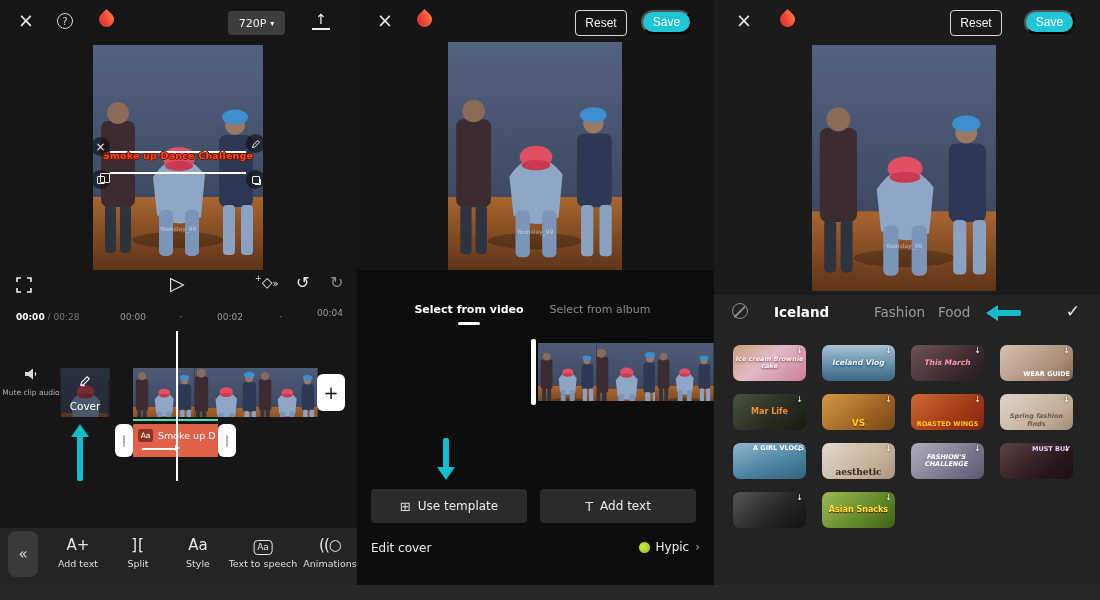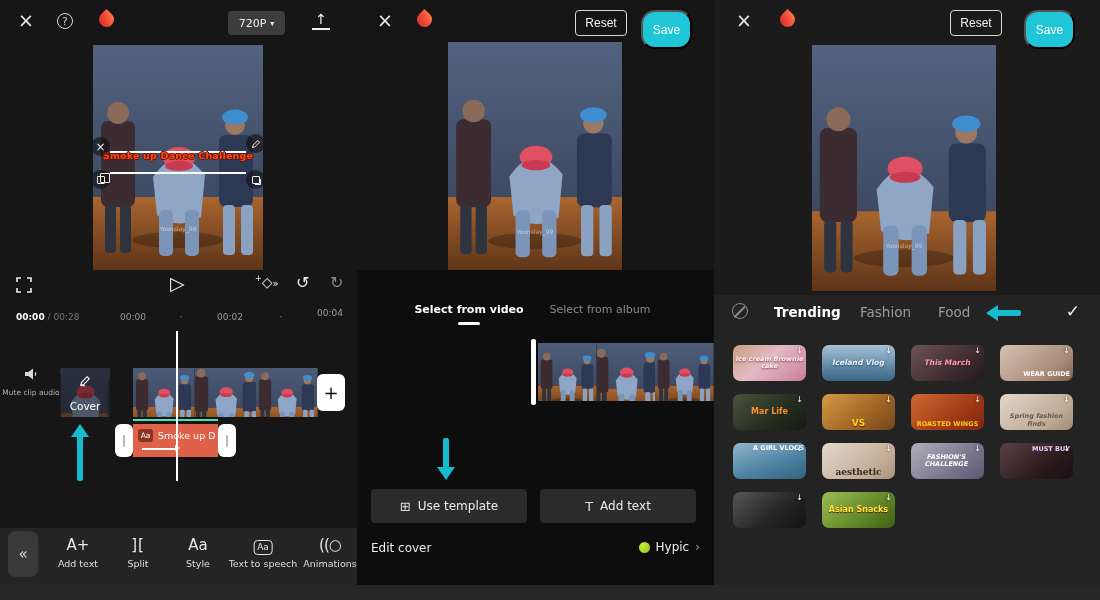--- a/index.html
+++ b/index.html
@@ -8,21 +8,21 @@
   .panel { position:absolute; top:0; height:585px; overflow:hidden; }
   #p-editor { left:0; width:357px; background:#161616; }
   #p-cover  { left:357px; width:357px; background:#151515; }
   #p-templates { left:714px; width:386px; background:#1b1b1b; }
   #footer-strip { position:absolute; left:0; top:585px; width:1100px; height:15px; background:#272727; }
 
   
   .icon-x { position:absolute; color:#e8e8e8; font-size:19px; line-height:1; cursor:pointer; }
   .flame { position:absolute; width:15px; height:15px; background:linear-gradient(200deg,#ff7a45 10%,#ef4136 60%,#d32f2f); border-radius:0 50% 50% 50%; transform:rotate(45deg); }
   .btn-reset { position:absolute; top:10px; width:52px; height:26px; border:1px solid #d8d8d8; border-radius:4px; background:transparent; color:#f2f2f2; font-size:12px; display:flex; align-items:center; justify-content:center; cursor:pointer; }
-  .btn-save { position:absolute; top:10px; width:51px; height:39px; border-radius:14px; background:#1fc6d7; color:#fff; font-size:12px; display:flex; align-items:center; justify-content:center; cursor:pointer; }
+  .btn-save { position:absolute; top:10px; width:51px; height:24px; border-radius:14px; background:#1fc6d7; color:#fff; font-size:12px; display:flex; align-items:center; justify-content:center; cursor:pointer; }
   .vid { display:block; }
   .watermark { position:absolute; left:0; right:0; text-align:center; font-size:6px; color:rgba(255,255,255,.5); }
 
   
   .t-arrow { position:absolute; }
   .t-arrow .shaft-v { position:absolute; left:50%; transform:translateX(-50%); width:6px; background:#16bccd; border-radius:2px; }
   .t-arrow .head-up { position:absolute; top:0; left:50%; transform:translateX(-50%); width:0; height:0; border-left:9px solid transparent; border-right:9px solid transparent; border-bottom:13px solid #16bccd; }
   .t-arrow .head-down { position:absolute; bottom:0; left:50%; transform:translateX(-50%); width:0; height:0; border-left:9px solid transparent; border-right:9px solid transparent; border-top:13px solid #16bccd; }
   .t-arrow .shaft-h { position:absolute; top:50%; transform:translateY(-50%); height:6px; background:#16bccd; border-radius:2px; }
   .t-arrow .head-left { position:absolute; left:0; top:50%; transform:translateY(-50%); width:0; height:0; border-top:8px solid transparent; border-bottom:8px solid transparent; border-right:12px solid #16bccd; }
@@ -324,22 +324,22 @@
 
     <div style="position:absolute;left:98px;top:45px;width:184px;height:246px;overflow:hidden">
       <svg class="vid" viewBox="0 0 170 225" preserveAspectRatio="xMidYMid slice" width="184" height="246">
           <use href="#sceneg"></use>
         </svg>
       <span class="watermark" style="bottom:42px">Yoonslay_99</span>
     </div>
 
     <div class="tpl-area">
       <span class="no-sign"></span>
-      <span class="tpl-tab active" style="left:60px">Trending</span>
-      <span class="tpl-tab inactive" style="left:146px">Fashion</span>
+      <span class="tpl-tab active" style="left:60px">Iceland</span>
+      <span class="tpl-tab inactive" style="left:160px">Fashion</span>
       <span class="tpl-tab inactive" style="left:224px">Food</span>
       <div class="t-arrow" style="left:272px;top:10px;width:36px;height:16px">
         <span class="head-left"></span>
           <span class="shaft-h" style="left:10px;width:25px"></span>
       </div>
       <span class="check">✓</span>
 
       <div class="tpl-grid">
         <div class="tpl-item" style="background:linear-gradient(140deg,#caa27c,#e3b9c7 45%,#c97e98)">
             <span class="cap" style="color:#fff7ef;font-style:italic;text-shadow:0 1px 2px rgba(120,40,60,.85)">Ice cream Brownie cake</span>

